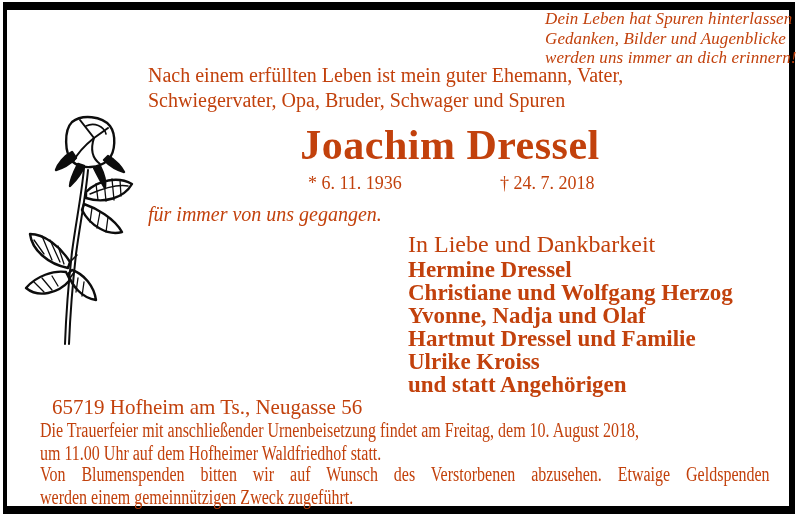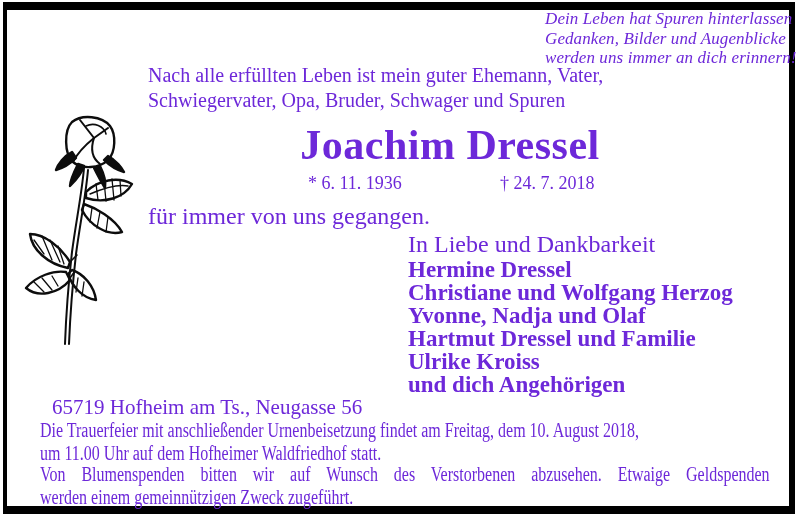--- a/index.html
+++ b/index.html
@@ -1,20 +1,20 @@
 <!DOCTYPE html>
 <html><head>
 <meta charset="utf-8">
 <style>
   html, body { margin: 0; padding: 0; background: #ffffff; }
   .page {
     position: relative;
     width: 800px; height: 520px;
     background: #ffffff;
-    color: #6d28d9;
+    color: #c2410c;
     font-family: "Liberation Serif", serif;
     overflow: hidden;
   }
   .frame {
     position: absolute;
     left: 3px; top: 2px;
     width: 792px; height: 512px;
     box-sizing: border-box;
     border-style: solid;
     border-color: #000000;
@@ -39,21 +39,21 @@
     left: 130px; top: 121px;
     width: 640px;
     text-align: center;
     font-size: 42px;
     font-weight: bold;
     letter-spacing: 0.5px;
     white-space: nowrap;
   }
   .birth-date { left: 308px; top: 173px; font-size: 18px; }
   .death-date { left: 500px; top: 173px; font-size: 18px; }
-  .farewell { left: 148px; top: 203px; font-size: 24px; }
+  .farewell { left: 148px; top: 203px; font-size: 20px; font-style: italic; }
 
   .mourners { left: 408px; top: 232px; }
   .mourners-heading { font-size: 24px; line-height: 24px; margin-bottom: 2px; }
   .mourner { font-size: 23px; font-weight: bold; line-height: 23px; white-space: nowrap; }
 
   .address { left: 40px; top: 395px; font-size: 21px; white-space: nowrap; margin-left: 12px; }
 
   .condensed {
     transform: scaleX(0.8);
     transform-origin: 0 0;
@@ -116,38 +116,38 @@
     <path d="M52,148 L57,143 M50,166 L55,159" stroke-width="1.6"></path>
   </svg>
 
   <div class="abs quote">
     <div>Dein Leben hat Spuren hinterlassen</div>
     <div>Gedanken, Bilder und Augenblicke</div>
     <div>werden uns immer an dich erinnern!</div>
   </div>
 
   <div class="abs intro">
-    <div>Nach alle erfüllten Leben ist mein guter Ehemann, Vater,</div>
+    <div>Nach einem erfüllten Leben ist mein guter Ehemann, Vater,</div>
     <div>Schwiegervater, Opa, Bruder, Schwager und Spuren</div>
   </div>
 
   <div class="abs deceased-name">Joachim Dressel</div>
   <div class="abs birth-date">* 6. 11. 1936</div>
   <div class="abs death-date">† 24. 7. 2018</div>
 
   <div class="abs farewell">für immer von uns gegangen.</div>
 
   <div class="abs mourners">
     <div class="mourners-heading">In Liebe und Dankbarkeit</div>
     <div class="mourner">Hermine Dressel</div>
     <div class="mourner">Christiane und Wolfgang Herzog</div>
     <div class="mourner">Yvonne, Nadja und Olaf</div>
     <div class="mourner">Hartmut Dressel und Familie</div>
     <div class="mourner">Ulrike Kroiss</div>
-    <div class="mourner">und dich Angehörigen</div>
+    <div class="mourner">und statt Angehörigen</div>
   </div>
 
   <div class="abs address">65719 Hofheim am Ts., Neugasse 56</div>
 
   <div class="abs funeral condensed">
     <div>Die Trauerfeier mit anschließender Urnenbeisetzung findet am Freitag, dem 10. August 2018,</div>
     <div>um 11.00 Uhr auf dem Hofheimer Waldfriedhof statt.</div>
   </div>
 
   <div class="abs donations condensed">

